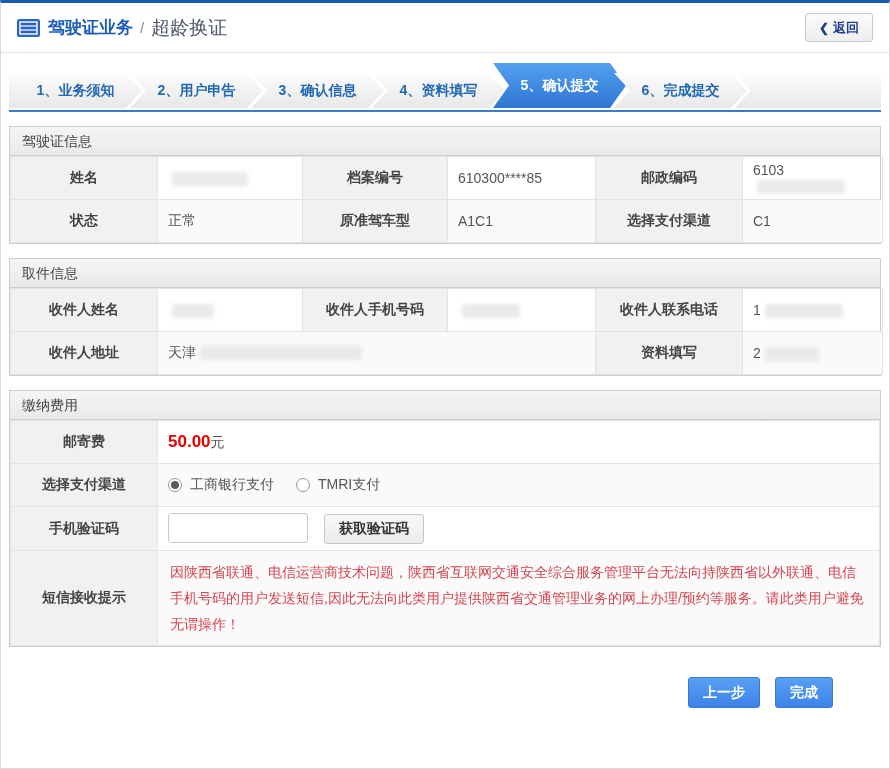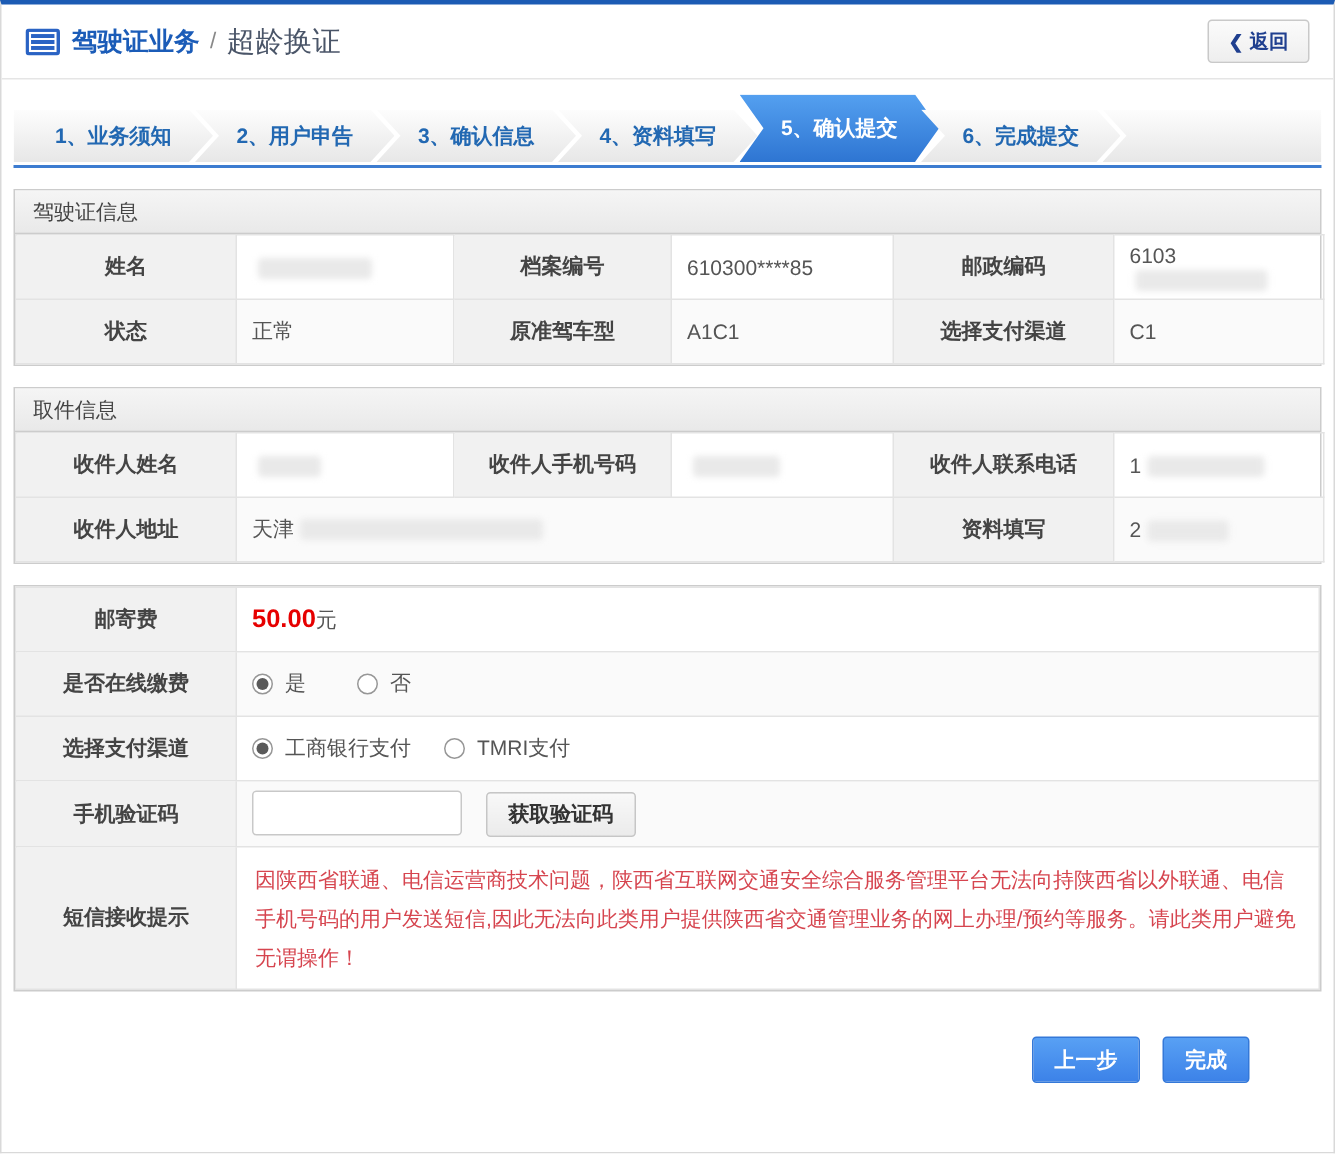--- a/index.html
+++ b/index.html
@@ -156,45 +156,31 @@
         <td class="lb">收件人地址</td>
         <td class="vl" colspan="3"><span>天津</span><span class="redact" style="width:162px"></span></td>
         <td class="lb">资料填写</td>
         <td class="vl"><span>2</span><span class="redact" style="width:54px"></span></td>
       </tr>
     </tbody>
       </table>
   </div>
 
   <div class="section">
+    <div class="sec-hd">缴纳费用</div>
     <table>
       <colgroup>
           <col style="width:147px">
           <col>
         </colgroup>
       <tbody>
       <tr>
         <td class="lb">邮寄费</td>
         <td class="vl" style="height:42px">
           <span class="fee-num">50.00</span><span class="fee-unit">元</span>
-        </td>
-      </tr>
-      <tr>
-        <td class="lb">是否在线缴费</td>
-        <td class="vl">
-          <div class="radio-group">
-            <span class="radio-opt">
-              <span class="radio checked"></span>
-              <span>是</span>
-            </span>
-            <span class="radio-opt">
-              <span class="radio"></span>
-              <span>否</span>
-            </span>
-          </div>
         </td>
       </tr>
       <tr>
         <td class="lb">选择支付渠道</td>
         <td class="vl">
           <div class="radio-group" style="gap:22px">
             <span class="radio-opt">
               <span class="radio checked"></span>
               <span>工商银行支付</span>
             </span>

